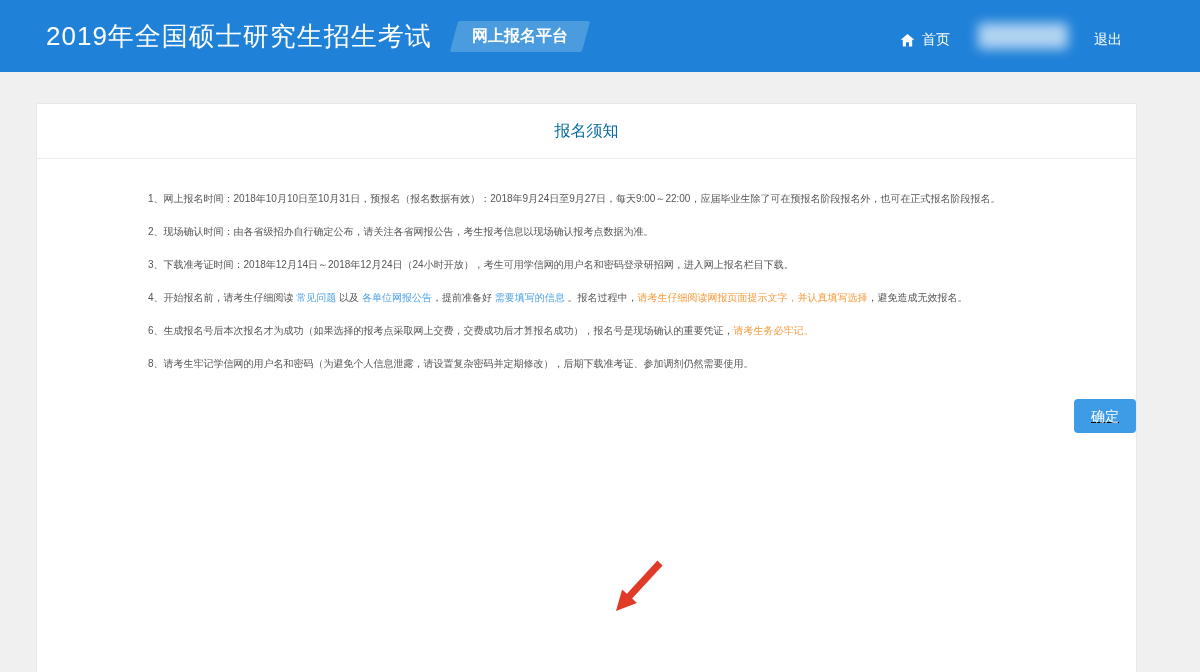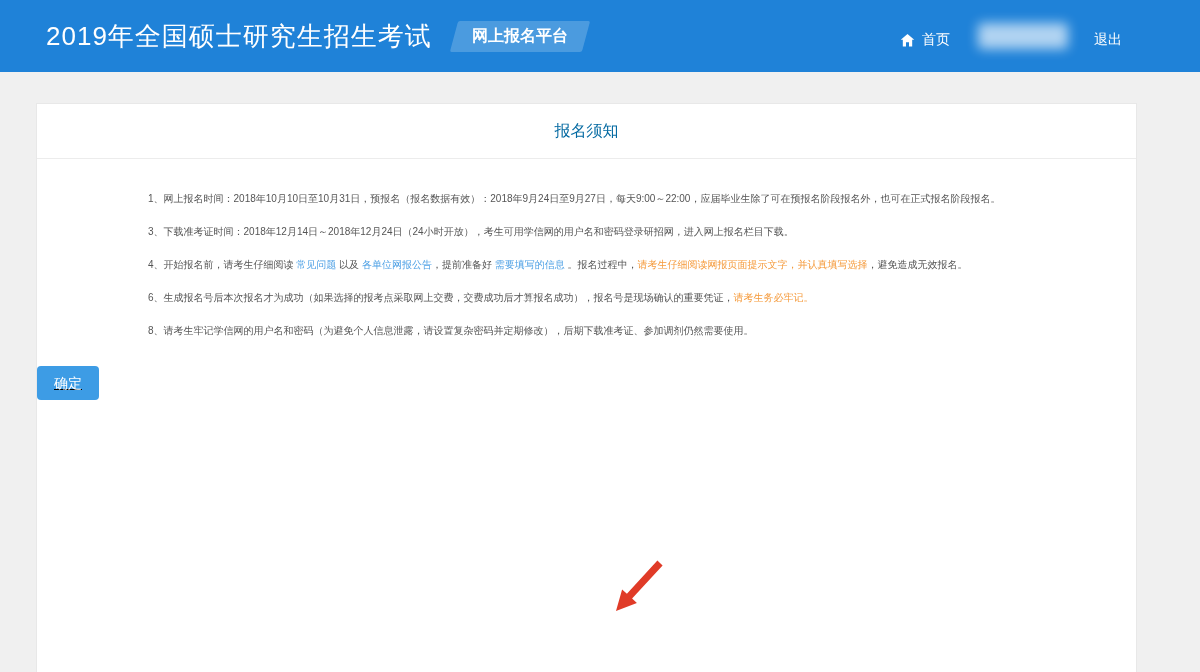--- a/index.html
+++ b/index.html
@@ -41,21 +41,21 @@
     height:54px;line-height:54px;text-align:center;
     font-size:16px;color:#0369a1;border-bottom:1px solid #ececec;
   }
   .notice-content{padding:26px 55px 0 111px;}
   .notice-item{
     margin:0 0 5px 0;font-size:10px;line-height:28px;color:var(--text,#555);
     text-align:justify;
   }
   .notice-item .link{color:var(--link,#4da0e5);text-decoration:none;cursor:pointer;}
   .notice-item .em{color:var(--em,#f59a3b);}
-  .btn-row{display:flex;justify-content:flex-start;margin-top:21px;text-decoration:underline;}
+  .btn-row{display:flex;justify-content:flex-end;margin-top:21px;text-decoration:underline;}
   .confirm-button{
     background:var(--button,#3d9ce5);color:#fff;border:none;border-radius:4px;
     font-size:14px;padding:8px 17px;cursor:pointer;line-height:18px;
     font-family:inherit;
   }
   .red-arrow{position:absolute;left:575px;top:455px;pointer-events:none;}
 </style>
 </head>
 <body style="--header: #1f82d8; --badge_bg: rgba(255,255,255,0.2); --page_bg: #f0f0f0; --text: #555555; --link: #4da0e5; --em: #f59a3b; --button: #3d9ce5; --arrow: #e03b28;">
 
@@ -75,20 +75,21 @@
     </a>
     <div class="user-blur"></div>
     <a class="logout-link">退出</a>
   </nav>
 </header>
 
 <main class="notice-panel">
   <div class="panel-title">报名须知</div>
   <div class="notice-content" id="notice-items">
       <p class="notice-item"><span class="plain">1、网上报名时间：2018年10月10日至10月31日，预报名（报名数据有效）：2018年9月24日至9月27日，每天9:00～22:00，应届毕业生除了可在预报名阶段报名外，也可在正式报名阶段报名。</span></p>
+      <p class="notice-item"><span class="plain">2、现场确认时间：由各省级招办自行确定公布，请关注各省网报公告，考生报考信息以现场确认报考点数据为准。</span></p>
       <p class="notice-item"><span class="plain">3、下载准考证时间：2018年12月14日～2018年12月24日（24小时开放），考生可用学信网的用户名和密码登录研招网，进入网上报名栏目下载。</span></p>
       <p class="notice-item"><span class="plain">4、开始报名前，请考生仔细阅读 </span><a class="link">常见问题</a><span class="plain"> 以及 </span><a class="link">各单位网报公告</a><span class="plain">，提前准备好 </span><a class="link">需要填写的信息</a><span class="plain"> 。报名过程中，</span><span class="em">请考生仔细阅读网报页面提示文字，并认真填写选择</span><span class="plain">，避免造成无效报名。</span></p>
       <p class="notice-item"><span class="plain">6、生成报名号后本次报名才为成功（如果选择的报考点采取网上交费，交费成功后才算报名成功），报名号是现场确认的重要凭证，</span><span class="em">请考生务必牢记。</span></p>
       <p class="notice-item"><span class="plain">8、请考生牢记学信网的用户名和密码（为避免个人信息泄露，请设置复杂密码并定期修改），后期下载准考证、参加调剂仍然需要使用。</span></p>
     </div>
   <div class="btn-row">
     <button class="confirm-button">确定</button>
   </div>
   <svg class="red-arrow" width="56" height="58" viewBox="0 0 56 58">
     <polygon points="4,52 24.9,44 20.1,39.6 50.6,6.4 45.4,1.6 14.9,34.8 10.1,30.5" style="fill:var(--arrow,#e03b28)"></polygon>

